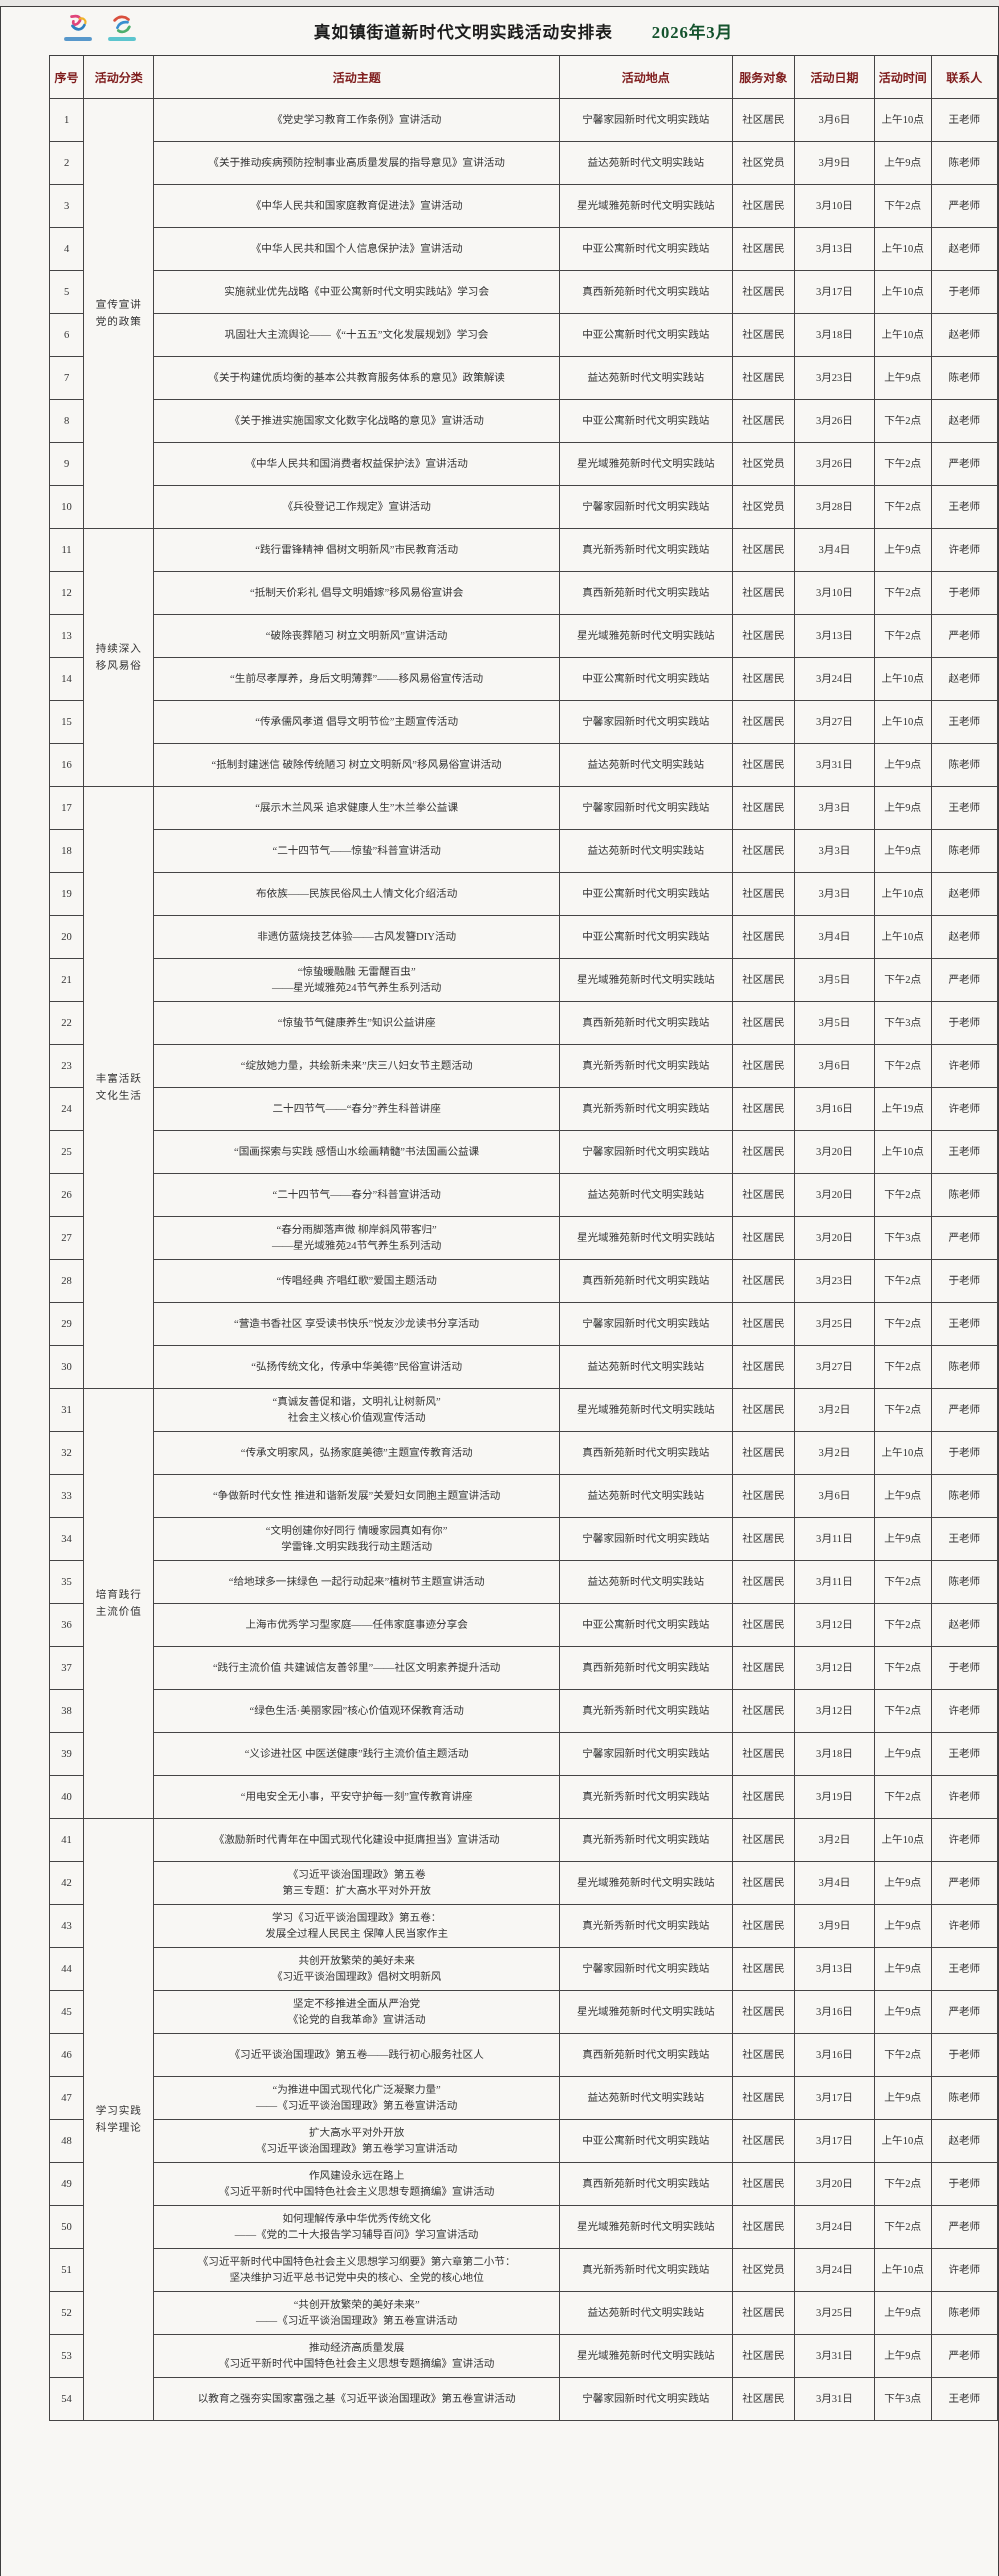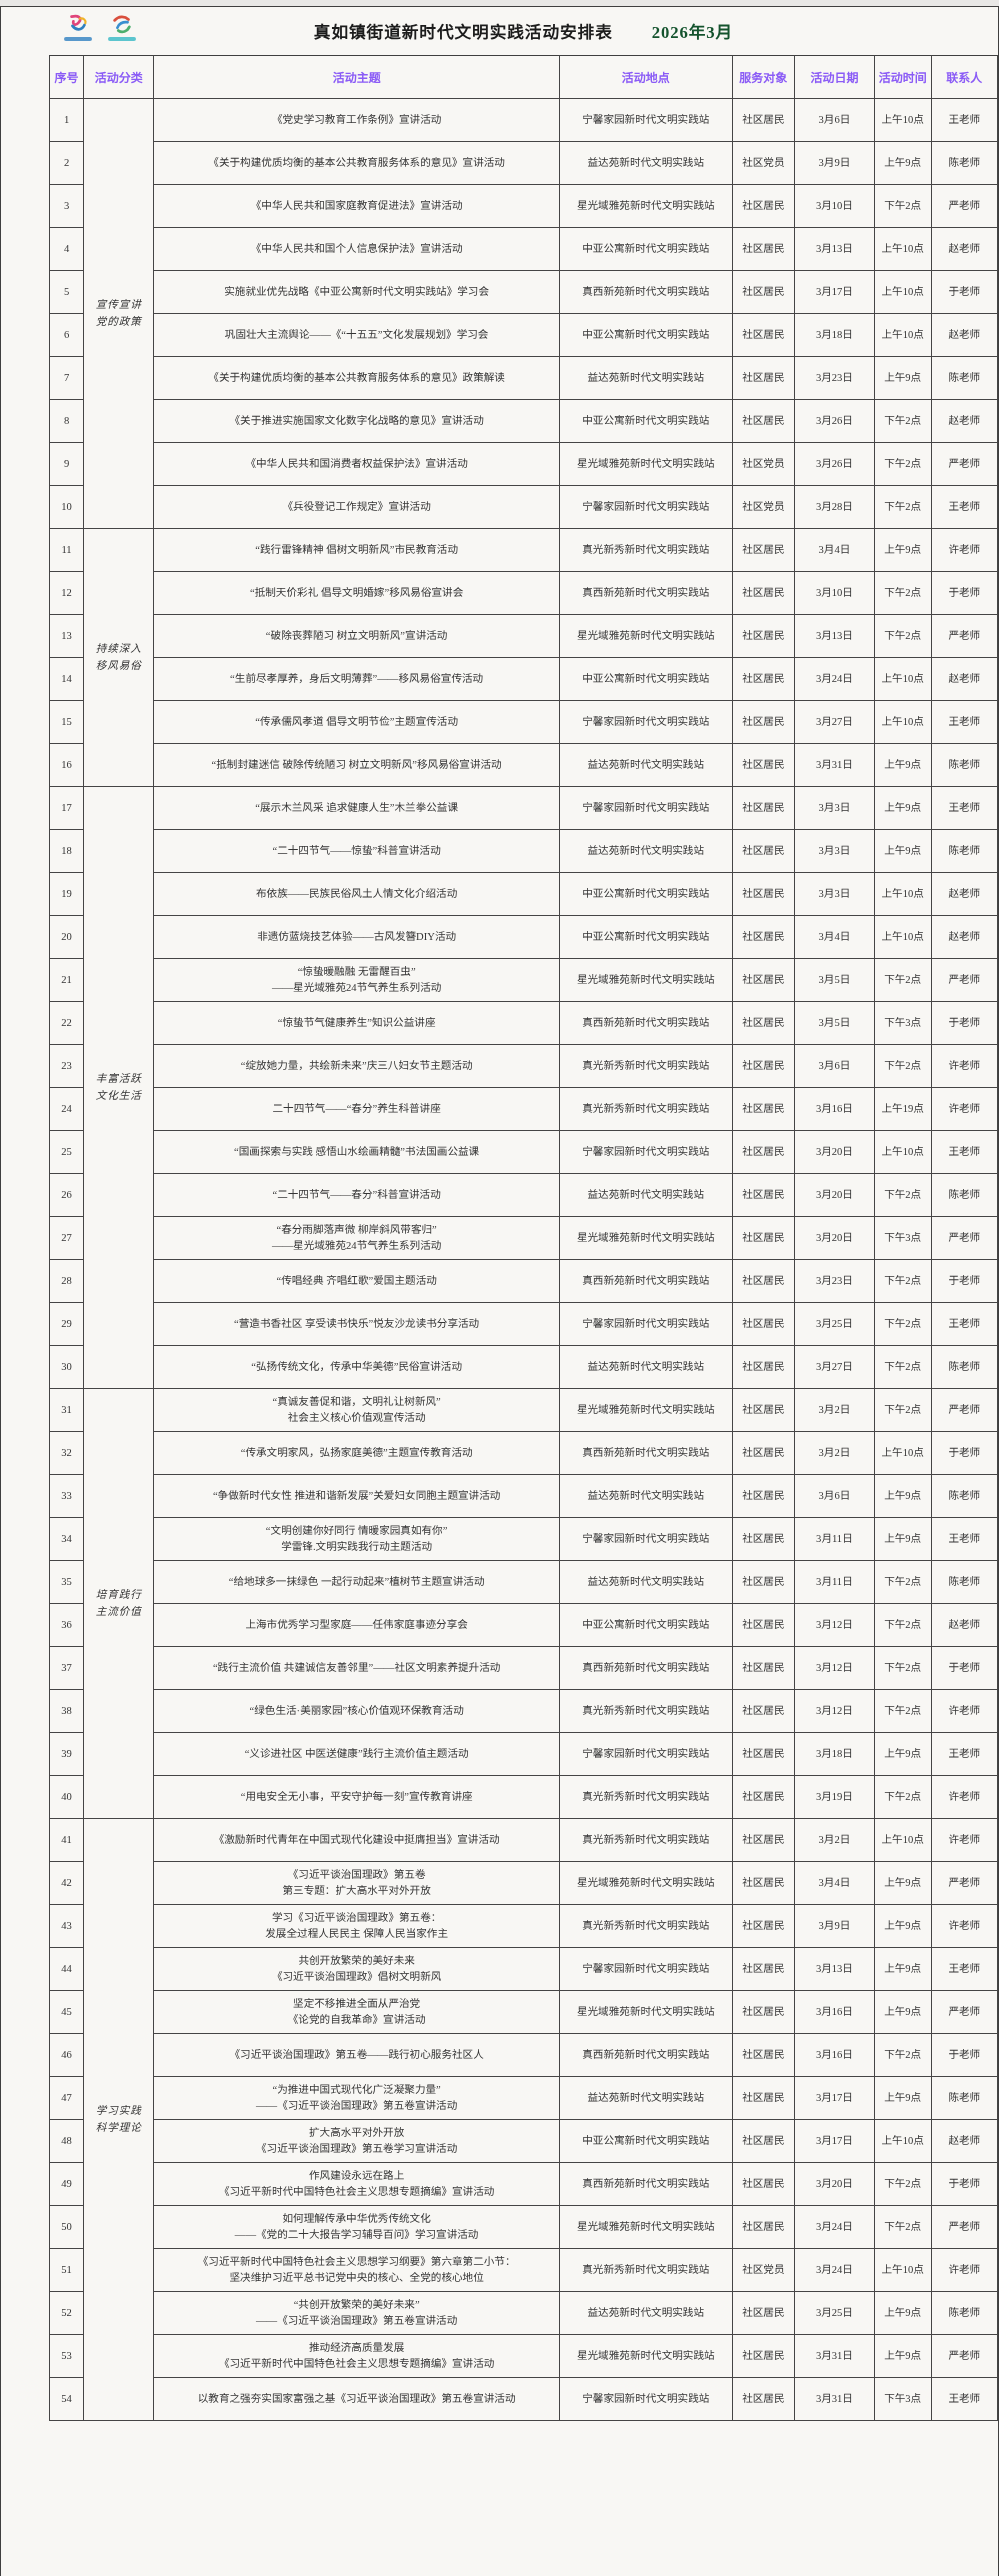--- a/index.html
+++ b/index.html
@@ -73,36 +73,35 @@
     text-align: center;
     vertical-align: middle;
     padding: 2.8px 3.7px;
     box-sizing: border-box;
     word-break: break-all;
   }
   table.schedule th {
     height: 43px;
     font-size: 12px;
     font-weight: bold;
-    color: #8b5cf6;
+    color: #7f1d1d;
     border-top: 1.9px solid #3f3f3f;
   }
   table.schedule td {
     height: 43px;
     font-size: 10.6px;
     color: #353535;
     line-height: 1.55;
   }
   td.no-cell   { font-size: 10.6px; }
   td.cat-cell  {
     font-size: 12.5px;
     color: #2e2e2e;
     letter-spacing: 0.9px;
     line-height: 1.7;
-    font-style: italic;
   }
   td.theme-cell .theme-line { display: block; }
   col.c-no       { width: 3.6%;  }
   col.c-cat      { width: 7.4%;  }
   col.c-theme    { width: 42.8%; }
   col.c-loc      { width: 18.2%; }
   col.c-aud      { width: 6.6%;  }
   col.c-date     { width: 8.4%;  }
   col.c-time     { width: 6.0%;  }
   col.c-contact  { width: 7.0%;  }
@@ -170,21 +169,21 @@
           </td>
           <td class="">宁馨家园新时代文明实践站</td>
           <td class="">社区居民</td>
           <td class="">3月6日</td>
           <td class="">上午10点</td>
           <td class="">王老师</td>
         </tr>
         <tr>
           <td class="no-cell">2</td>
           <td class="theme-cell">
-            <span class="theme-line">《关于构建优质均衡的基本公共教育服务体系的意见》宣讲活动</span>
+            <span class="theme-line">《关于推动疾病预防控制事业高质量发展的指导意见》宣讲活动</span>
           </td>
           <td class="">益达苑新时代文明实践站</td>
           <td class="">社区党员</td>
           <td class="">3月9日</td>
           <td class="">上午9点</td>
           <td class="">陈老师</td>
         </tr>
         <tr>
           <td class="no-cell">3</td>
           <td class="theme-cell">

